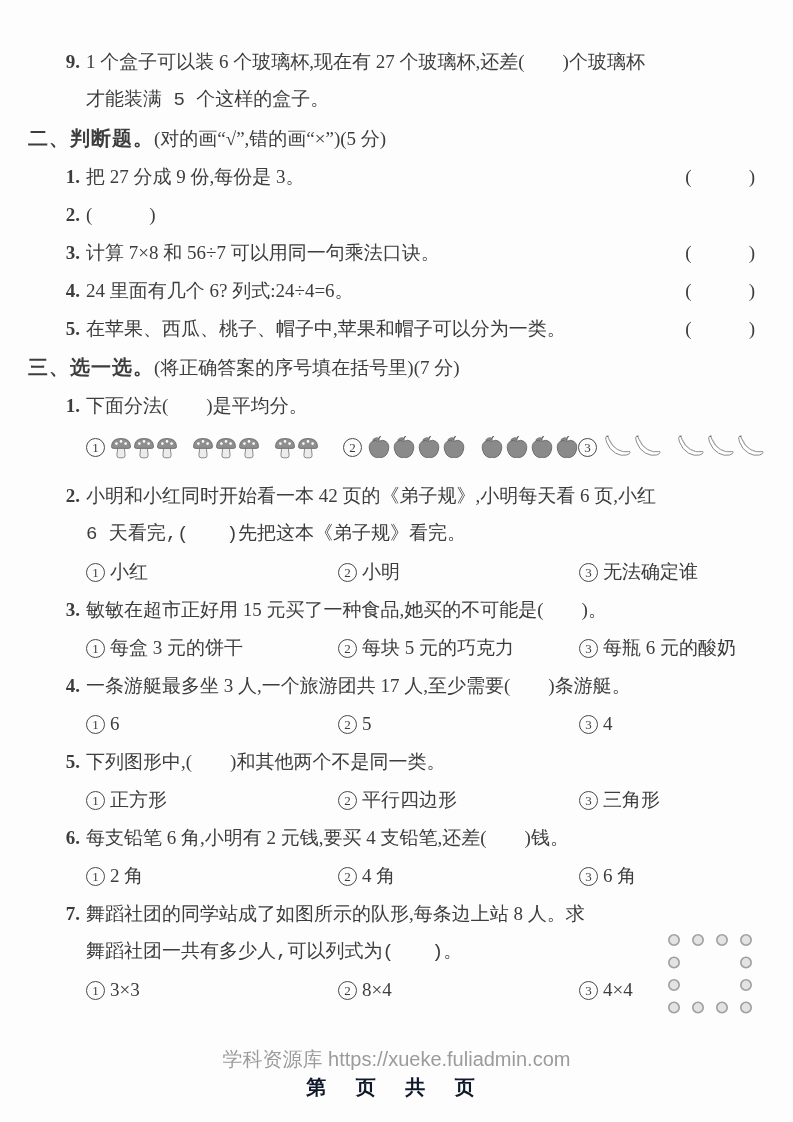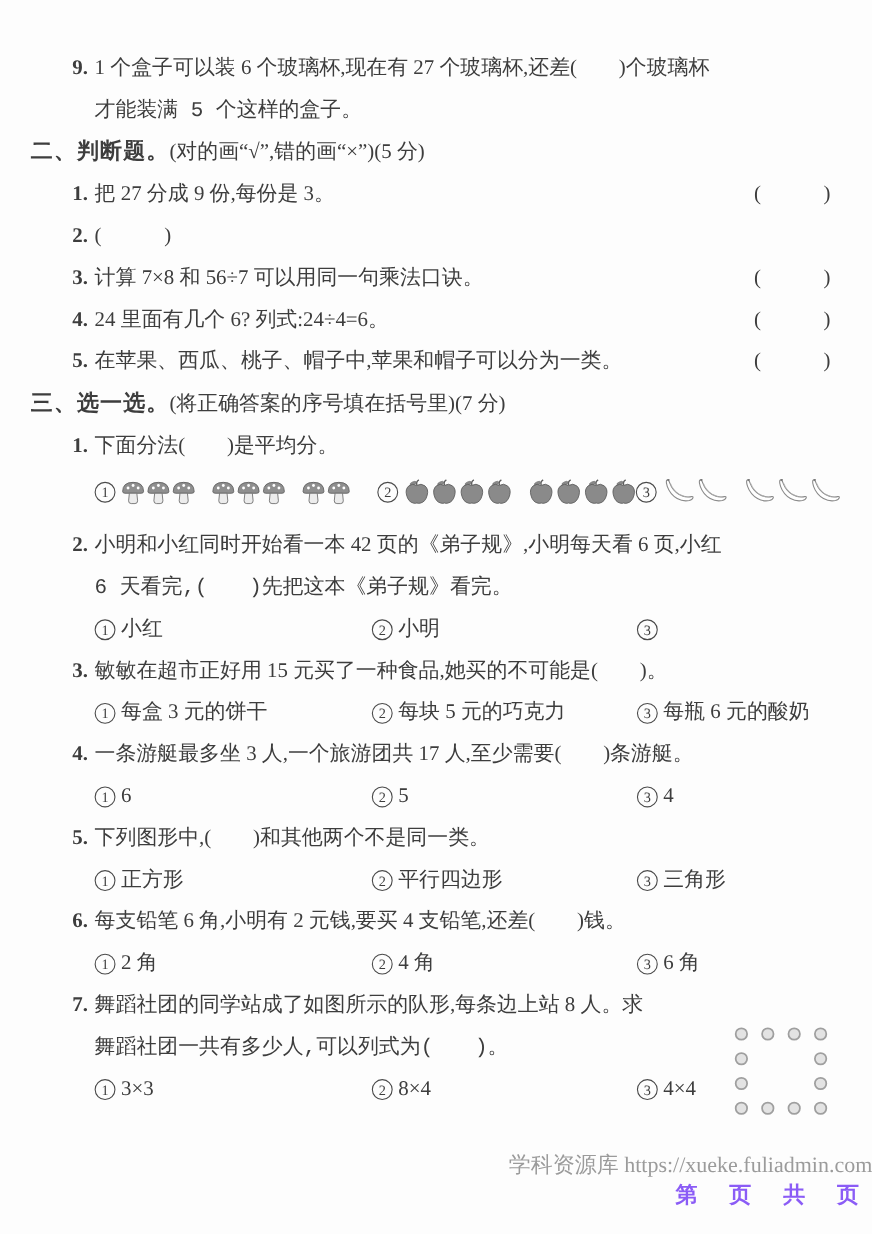--- a/index.html
+++ b/index.html
@@ -40,24 +40,24 @@
   }
   .imgrow { display: flex; align-items: center; margin-left: 86px; height: 44px; }
   .imgopt { display: flex; align-items: center; }
   .imgopt-1 { width: 257px; }
   .imgopt-2 { width: 235px; }
   .grp { display: flex; align-items: flex-end; margin-right: 13px; }
   .grp:last-child { margin-right: 0; }
   .grp svg { display: block; margin-right: 1px; }
   .mt8 { margin-top: 8px; }
   .dots { position: absolute; left: 666px; top: 932px; }
-  .footer { position: absolute; left: 0; right: 0; top: 1046px; text-align: right;
-            font-family: Liberation Serif, serif; }
+  .footer { position: absolute; left: 0; right: 0; top: 1046px; text-align: center;
+            font-family: Liberation Sans, sans-serif; }
   .watermark { color: #9b9b9b; font-size: 20px; line-height: 27px; }
-  .pagination { color: #8b5cf6; font-size: 20px; font-weight: bold;
+  .pagination { color: #0f172a; font-size: 20px; font-weight: bold;
                 letter-spacing: 12px; line-height: 29px; }
 </style>
 </head>
 <body>
 
 <div class="sheet">
 
   <div class="row">
     <span class="num">9.</span>
     <span class="txt">1 个盒子可以装 6 个玻璃杯,现在有 27 个玻璃杯,还差(　　)个玻璃杯</span>
@@ -264,20 +264,21 @@
     <span class="opt opt-1">
         <span class="badge">1</span>
         <span>小红</span>
       </span>
     <span class="opt opt-2">
         <span class="badge">2</span>
         <span>小明</span>
       </span>
     <span class="opt">
         <span class="badge">3</span>
+        <span>无法确定谁</span>
       </span>
   </div>
 
   <div class="row">
     <span class="num">3.</span>
     <span class="txt">敏敏在超市正好用 15 元买了一种食品,她买的不可能是(　　)。</span>
   </div>
   <div class="opts">
     <span class="opt opt-1">
         <span class="badge">1</span>

